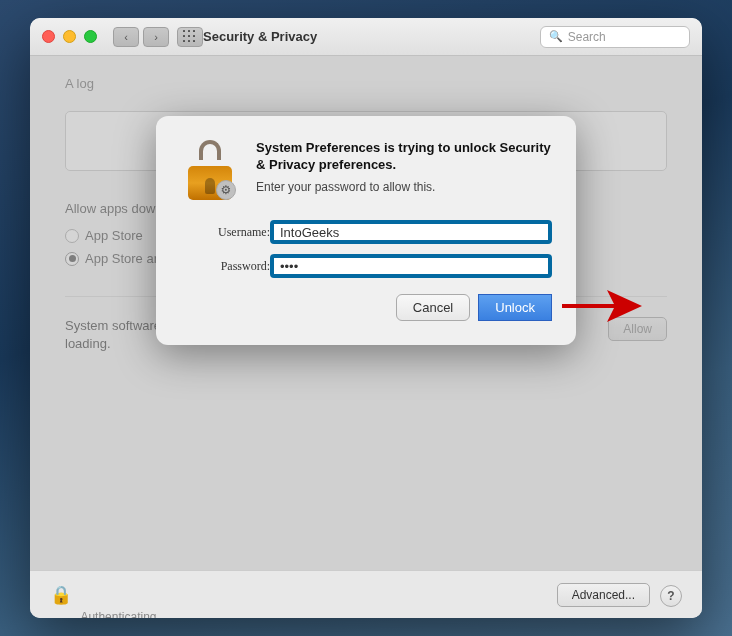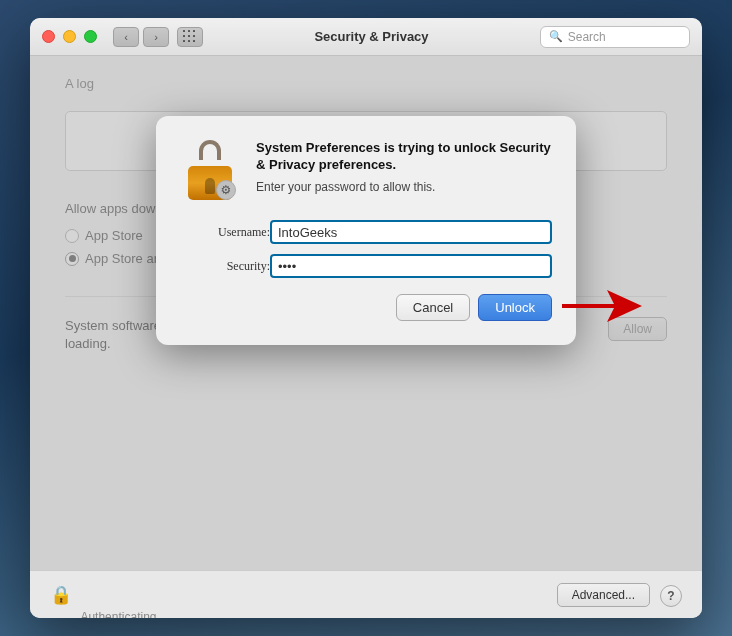--- a/index.html
+++ b/index.html
@@ -100,21 +100,20 @@
 
     .grid-dot {
       width: 2px;
       height: 2px;
       background: #555;
       border-radius: 0.5px;
     }
 
     .title-text {
       flex: 1;
-      text-align: center;
       font-size: 13px;
       font-weight: 600;
       color: #333;
     }
 
     .search-box {
       display: flex;
       align-items: center;
       background: white;
       border: 1px solid #c0c0c0;
@@ -393,21 +392,21 @@
       color: #333;
       width: 90px;
       text-align: right;
       margin-right: 0;
       font-family: Liberation Serif, serif;
     }
 
     .form-input {
       flex: 1;
       height: 24px;
-      border: 2px solid #0369a1;
+      border: 4px solid #0369a1;
       border-radius: 4px;
       padding: 0 6px;
       font-size: 13px;
       background: white;
       outline: none;
       color: #333;
     }
 
     .modal-buttons {
       display: flex;
@@ -423,21 +422,21 @@
       border-radius: 6px;
       font-size: 13px;
       color: #333;
       cursor: pointer;
     }
 
     .unlock-btn {
       padding: 5px 16px;
       background: linear-gradient(to bottom, #5da0f0, #3a80e0);
       border: 1px solid #2a60c0;
-      border-radius: 6px;
+      border-radius: 0;
       font-size: 13px;
       color: white;
       cursor: pointer;
       font-weight: 500;
     }
 
     
     .red-arrow {
       position: absolute;
       right: -90px;
@@ -549,21 +548,21 @@
             <p>Enter your password to allow this.</p>
           </div>
         </div>
 
         <div class="form-row">
           <label class="form-label">Username:</label>
           <input type="text" class="form-input" value="IntoGeeks" style="">
         </div>
 
         <div class="form-row">
-          <label class="form-label">Security:</label>
+          <label class="form-label">Password:</label>
           <input type="password" class="form-input" value="••••" style="">
         </div>
 
         <div class="modal-buttons">
           <button class="cancel-btn">Cancel</button>
           <div style="position:relative; display:inline-block;">
             <button class="unlock-btn">Unlock</button>
             
             <div class="red-arrow">
               <svg class="arrow-svg" viewBox="0 0 80 40" xmlns="http://www.w3.org/2000/svg">

